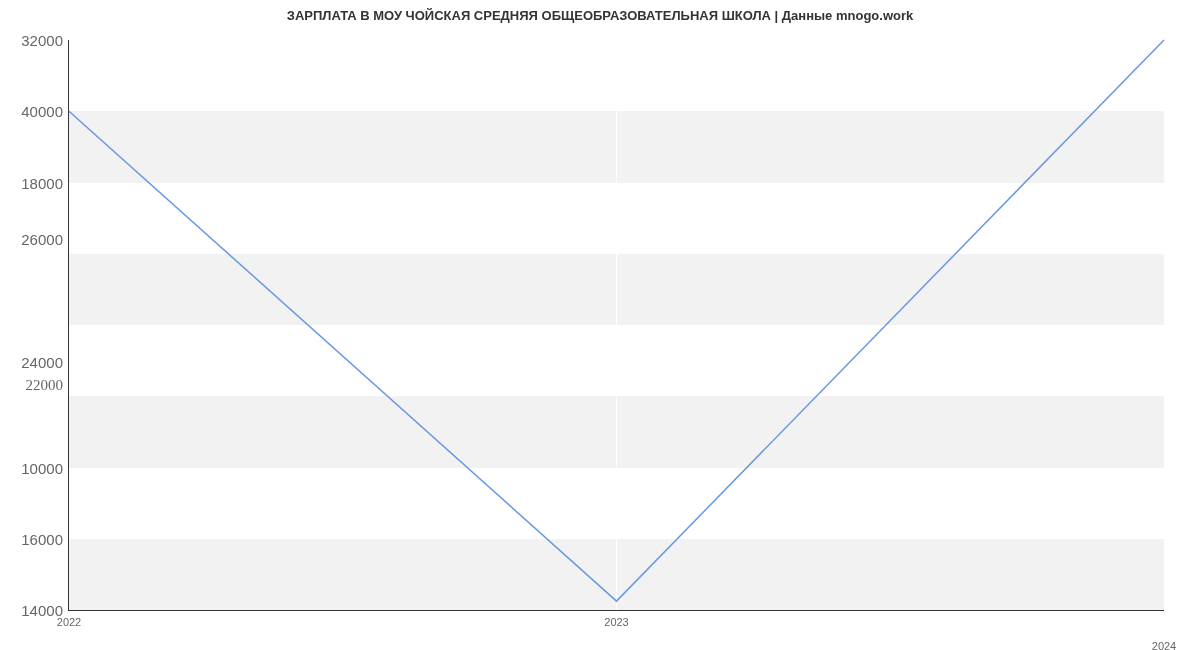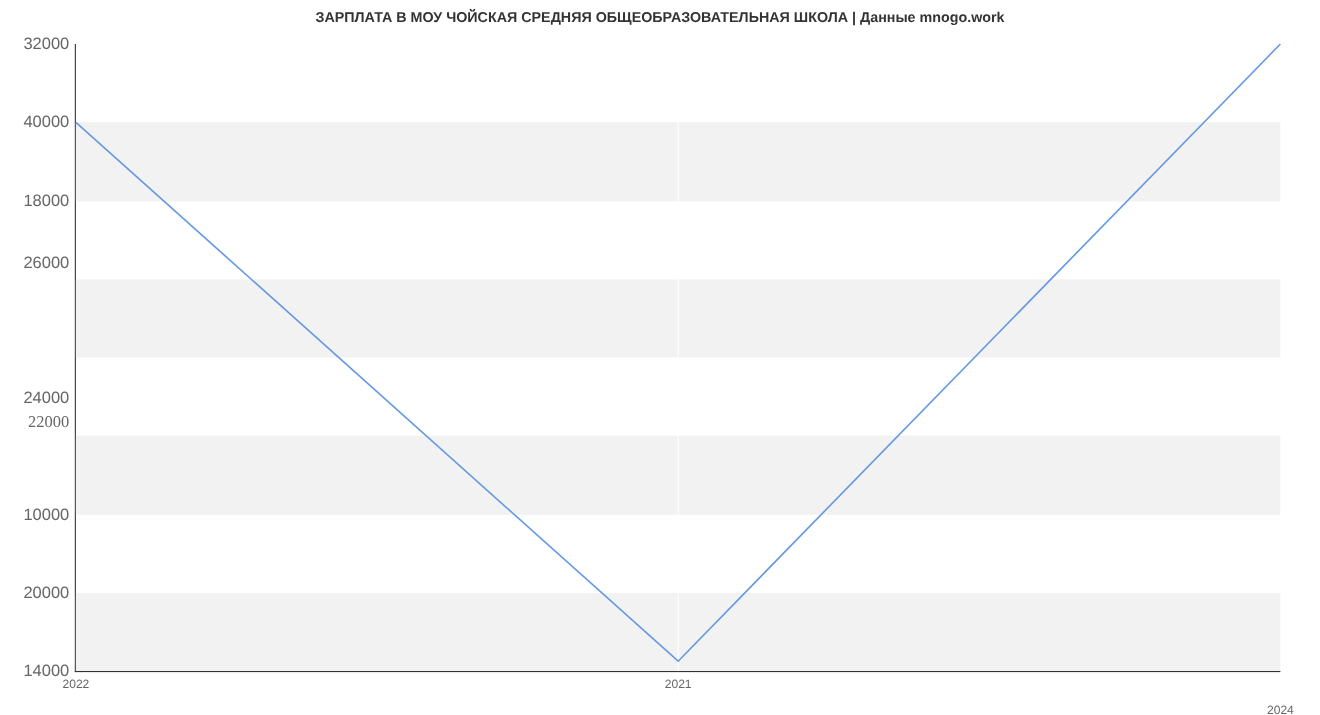--- a/index.html
+++ b/index.html
@@ -79,28 +79,28 @@
 
 <div class="chart-container">
   <div class="chart-title">ЗАРПЛАТА В МОУ ЧОЙСКАЯ СРЕДНЯЯ ОБЩЕОБРАЗОВАТЕЛЬНАЯ ШКОЛА | Данные mnogo.work</div>
   <div class="plot-area" id="plot-area" style="left: 68px; top: 40px; width: 1095px; height: 570px;">
       <div class="grid-band" style="top: 498.75px; height: 71.25px;"></div>
       <div class="grid-band" style="top: 356.25px; height: 71.25px;"></div>
       <div class="grid-band" style="top: 213.75px; height: 71.25px;"></div>
       <div class="grid-band" style="top: 71.25px; height: 71.25px;"></div>
       <div class="x-grid-line" style="left: 547px;"></div>
       <div class="y-tick-label" style="top: 570px;">14000</div>
-      <div class="y-tick-label" style="top: 498.75px;">20000</div>
+      <div class="y-tick-label" style="top: 498.75px;">16000</div>
       <div class="y-tick-label" style="top: 427.5px;">10000</div>
       <div class="y-tick-label" style="top: 345px; font-family: Liberation Serif, serif;">22000</div>
       <div class="y-tick-label" style="top: 285px; margin-top: 37px;">24000</div>
       <div class="y-tick-label" style="top: 199px;">26000</div>
       <div class="y-tick-label" style="top: 142.5px;">18000</div>
       <div class="y-tick-label" style="top: 71.25px;">40000</div>
       <div class="y-tick-label" style="top: 0px;">32000</div>
       <div class="x-tick-label" style="left: 0px;">2022</div>
-      <div class="x-tick-label" style="left: 547.5px;">2021</div>
+      <div class="x-tick-label" style="left: 547.5px;">2023</div>
       <div class="x-tick-label" style="left: 1095px; margin-top: 24px;">2024</div>
       <svg class="line-layer" width="1095" height="570">
         <path d="M0 71.25 L547.5 561.09375 L1095 0" class="series-line" stroke="#6699e2"></path>
       </svg>
     </div>
 </div>
 
 </body></html>

